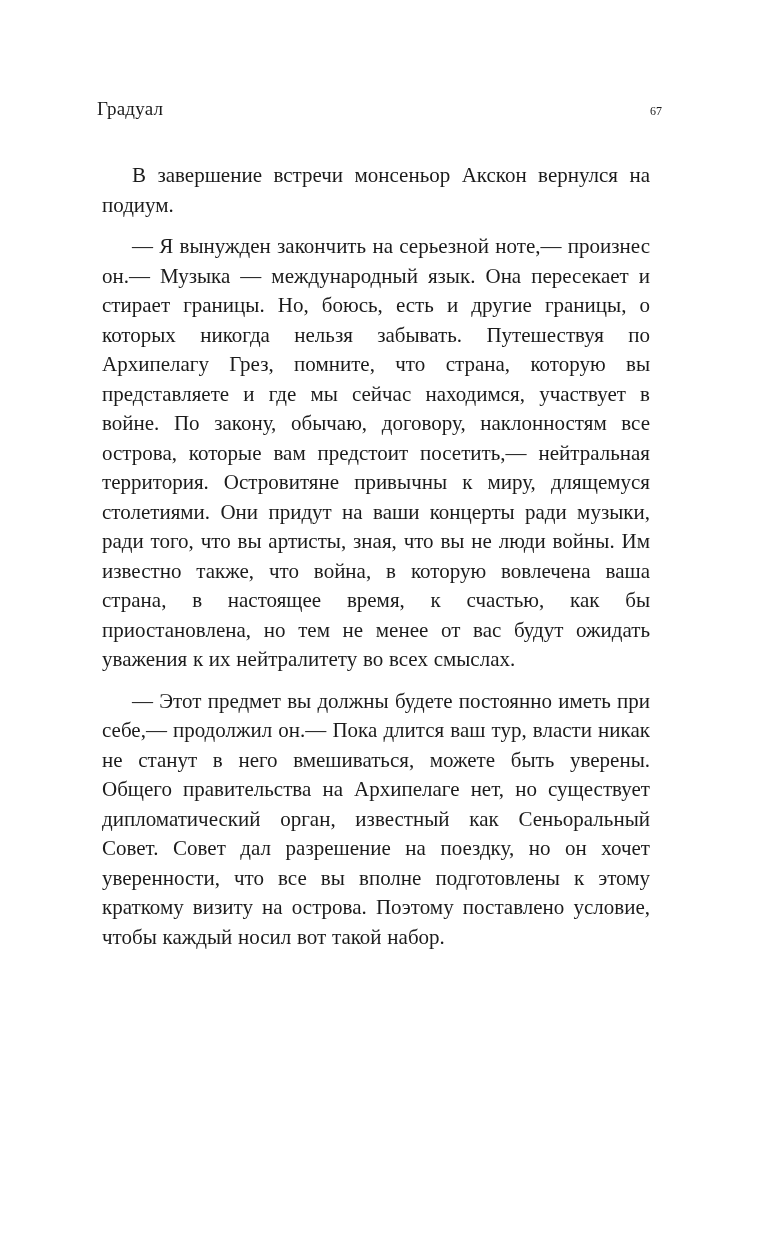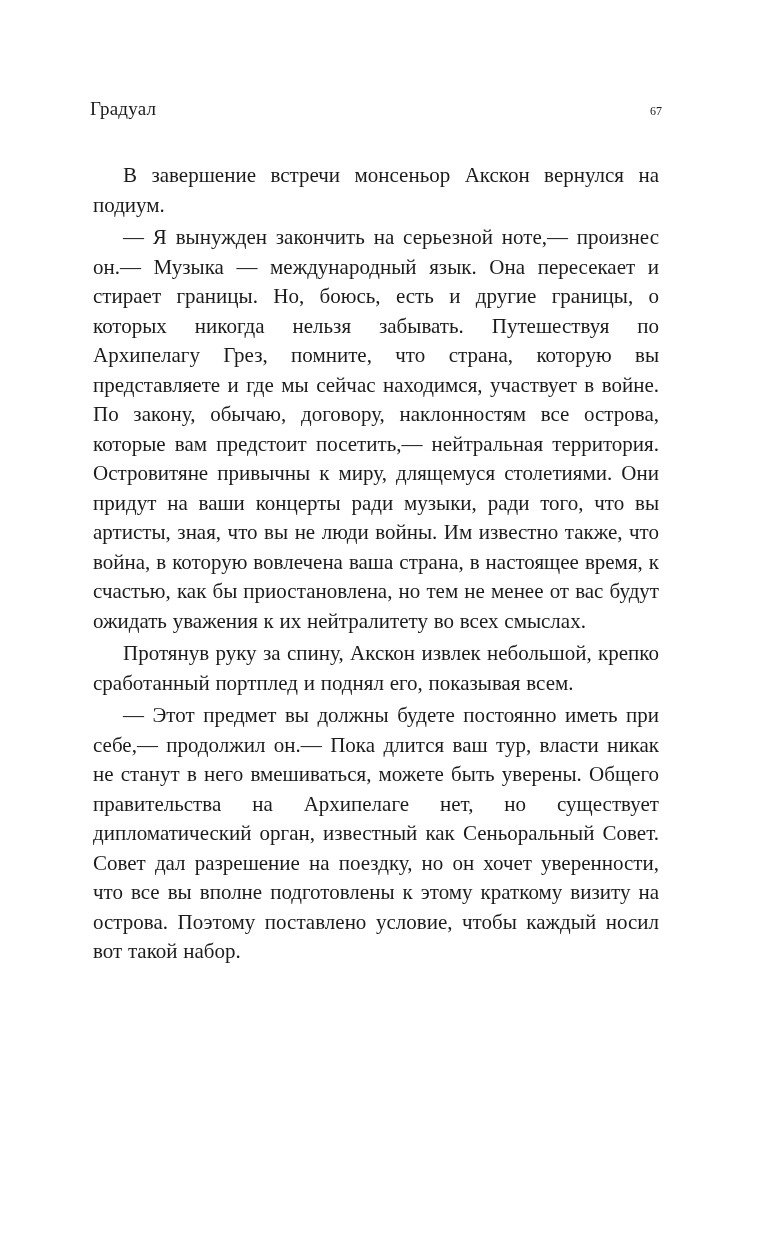--- a/index.html
+++ b/index.html
@@ -19,29 +19,30 @@
     overflow: hidden;
   }
   .running-head {
     display: flex;
     justify-content: space-between;
     align-items: baseline;
     font-size: 19px;
     line-height: 24px;
     color: #1b1b1b;
     margin-bottom: 38px;
+    margin-left: 7px;
   }
   .running-head .title {
     letter-spacing: 0.2px;
   }
   .running-head .pagenum {
     font-size: 12px;
   }
   .text-column p {
-    margin: 3px;
+    margin: 12px;
     font-size: 21px;
     line-height: 29.5px;
     text-align: justify;
     text-indent: 30px;
     word-spacing: 0.5px;
     color: #1b1b1b;
   }
 </style>
 </head>
 <body>
@@ -49,17 +50,16 @@
 <div class="page">
 
   <div class="running-head">
     <span class="title">Градуал</span>
     <span class="pagenum">67</span>
   </div>
 
   <div class="text-column">
     <p>В завершение встречи монсеньор Акскон вернулся на подиум.</p>
     <p>— Я вынужден закончить на серьезной ноте,— произнес он.— Музыка — международный язык. Она пересекает и стирает границы. Но, боюсь, есть и другие границы, о которых никогда нельзя забывать. Путешествуя по Архипелагу Грез, помните, что страна, которую вы представляете и где мы сейчас находимся, участвует в войне. По закону, обычаю, договору, наклонностям все острова, которые вам предстоит посетить,— нейтральная территория. Островитяне привычны к миру, длящемуся столетиями. Они придут на ваши концерты ради музыки, ради того, что вы артисты, зная, что вы не люди войны. Им известно также, что война, в которую вовлечена ваша страна, в настоящее время, к счастью, как бы приостановлена, но тем не менее от вас будут ожидать уважения к их нейтралитету во всех смыслах.</p>
-    <p>Протянув руку за спину, Акскон извлек небольшой, крепко сработанный портплед и поднял его, показывая всем.</p>
     <p>— Этот предмет вы должны будете постоянно иметь при себе,— продолжил он.— Пока длится ваш тур, власти никак не станут в него вмешиваться, можете быть уверены. Общего правительства на Архипелаге нет, но существует дипломатический орган, известный как Сеньоральный Совет. Совет дал разрешение на поездку, но он хочет уверенности, что все вы вполне подготовлены к этому краткому визиту на острова. Поэтому поставлено условие, чтобы каждый носил вот такой набор.</p>
   </div>
 
 </div>
 
 </body></html>

